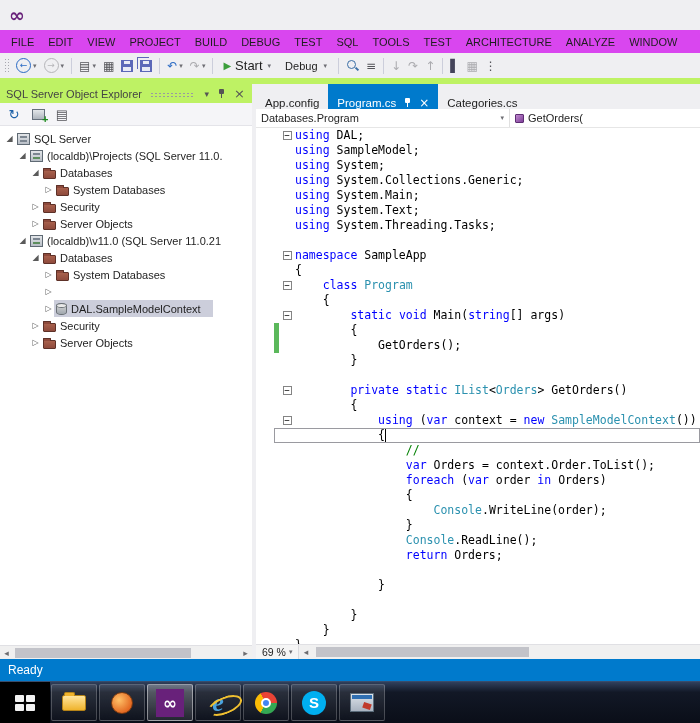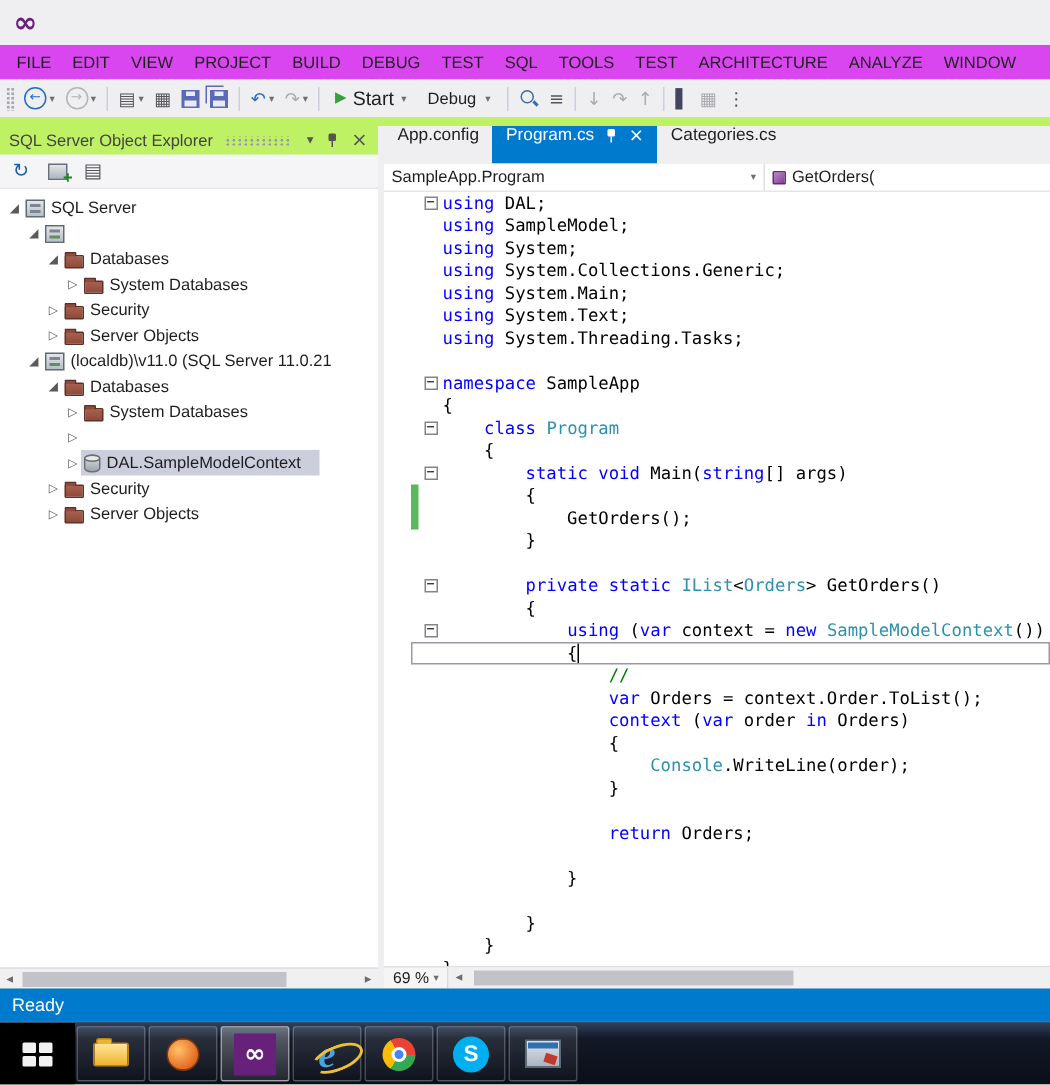--- a/index.html
+++ b/index.html
@@ -73,21 +73,21 @@
   
   .hscroll{height:14px;display:flex;align-items:center;background:#F0F0F0;border-top:1px solid #E0E0E4}
   .sarrow{font-size:9px;color:#6D6D70;width:13px;text-align:center;flex:none}
   .strack{flex:1;height:14px;position:relative}
   .sthumb{position:absolute;top:2px;bottom:2px;left:2px;width:78%;background:#C2C3C9}
   .sthumb.ed{width:55%;left:1%}
 
   
   .editor{flex:1;min-width:0;display:flex;flex-direction:column}
   .tabstrip{height:25px;display:flex;align-items:stretch;background:#EFEFF2;font-size:11.5px}
-  .tab{display:flex;align-items:flex-start;gap:6px;padding:0 9px;cursor:default;color:#1E1E1E}
+  .tab{display:flex;align-items:flex-end;gap:6px;padding:0 9px;cursor:default;color:#1E1E1E}
   .tab.active{background:#007ACC;color:#FFFFFF}
   .tab.active .pin::before,.tab.active .pin::after{background:#FFFFFF}
   .tabx{font-size:12px;line-height:1}
   .navbar{height:19px;display:flex;background:#FFFFFF;border-bottom:1px solid #E6E6E6;font-size:11px}
   .nav-left{flex:1.35;display:flex;align-items:center;padding:0 5px;border-right:1px solid #E0E0E0;min-width:0}
   .nav-left > span:first-child{flex:1;overflow:hidden;white-space:nowrap}
   .nav-right{flex:1;display:flex;align-items:center;gap:4px;padding:0 5px;min-width:0;overflow:hidden;white-space:nowrap}
   .nav-dd{font-size:7px;color:#6E6E73}
   .method-ico{width:9px;height:9px;flex:none;background:linear-gradient(135deg,#C089CF,#7E3F98);border:1px solid #5E2D73;border-radius:1px}
   .code-area{flex:1;min-height:0;background:#FFFFFF;padding-left:18px;overflow:hidden;cursor:text}
@@ -249,20 +249,21 @@
             <span class="tarrow glyph">◢</span>
             <span class="tsel">
               <span class="ticon i-server"></span>
               <span class="tlabel">SQL Server</span>
             </span>
           </div>
           <div class="trow" style="padding-left: 17px;">
             <span class="tarrow glyph">◢</span>
             <span class="tsel">
               <span class="ticon i-instance"></span>
+              <span class="tlabel">(localdb)\Projects (SQL Server 11.0.</span>
             </span>
           </div>
           <div class="trow" style="padding-left: 30px;">
             <span class="tarrow glyph">◢</span>
             <span class="tsel">
               <span class="ticon i-folder"></span>
               <span class="tlabel">Databases</span>
             </span>
           </div>
           <div class="trow" style="padding-left: 43px;">
@@ -352,21 +353,21 @@
             <span class="tab-label">Program.cs</span>
             <span class="pin"></span>
             <span class="tabx glyph">×</span>
           </div>
           <div class="tab">
             <span class="tab-label">Categories.cs</span>
           </div>
         </div>
       <div class="navbar">
         <div class="nav-left">
-          <span>SampleApp.Program</span>
+          <span>Databases.Program</span>
           <span class="nav-dd glyph">▾</span>
         </div>
         <div class="nav-right">
           <span class="method-ico"></span>
           <span>GetOrders(</span>
         </div>
       </div>
       <div class="code-area" id="code">
           <div class="code-line"><span class="chg"></span><span class="foldcol"><span class="foldbox">−</span></span><span class="ctext"><span class="tok-k">using</span><span class="tok-p"> DAL;</span></span></div>
           <div class="code-line"><span class="chg"></span><span class="foldcol"></span><span class="ctext"><span class="tok-k">using</span><span class="tok-p"> SampleModel;</span></span></div>
@@ -384,25 +385,25 @@
           <div class="code-line"><span class="chg on"></span><span class="foldcol"></span><span class="ctext"><span class="tok-p">        {</span></span></div>
           <div class="code-line"><span class="chg on"></span><span class="foldcol"></span><span class="ctext"><span class="tok-p">            GetOrders();</span></span></div>
           <div class="code-line"><span class="chg"></span><span class="foldcol"></span><span class="ctext"><span class="tok-p">        }</span></span></div>
           <div class="code-line"><span class="chg"></span><span class="foldcol"></span><span class="ctext"></span></div>
           <div class="code-line"><span class="chg"></span><span class="foldcol"><span class="foldbox">−</span></span><span class="ctext"><span class="tok-p">        </span><span class="tok-k">private</span><span class="tok-p"> </span><span class="tok-k">static</span><span class="tok-p"> </span><span class="tok-t">IList</span><span class="tok-p">&lt;</span><span class="tok-t">Orders</span><span class="tok-p">&gt; GetOrders()</span></span></div>
           <div class="code-line"><span class="chg"></span><span class="foldcol"></span><span class="ctext"><span class="tok-p">        {</span></span></div>
           <div class="code-line"><span class="chg"></span><span class="foldcol"><span class="foldbox">−</span></span><span class="ctext"><span class="tok-p">            </span><span class="tok-k">using</span><span class="tok-p"> (</span><span class="tok-k">var</span><span class="tok-p"> context = </span><span class="tok-k">new</span><span class="tok-p"> </span><span class="tok-t">SampleModelContext</span><span class="tok-p">())</span></span></div>
           <div class="code-line current"><span class="chg"></span><span class="foldcol"></span><span class="ctext"><span class="tok-p">            {</span><span class="caret"></span></span></div>
           <div class="code-line"><span class="chg"></span><span class="foldcol"></span><span class="ctext"><span class="tok-p">                </span><span class="tok-c">//</span></span></div>
           <div class="code-line"><span class="chg"></span><span class="foldcol"></span><span class="ctext"><span class="tok-p">                </span><span class="tok-k">var</span><span class="tok-p"> Orders = context.Order.ToList();</span></span></div>
-          <div class="code-line"><span class="chg"></span><span class="foldcol"></span><span class="ctext"><span class="tok-p">                </span><span class="tok-k">context</span><span class="tok-p"> (</span><span class="tok-k">var</span><span class="tok-p"> order </span><span class="tok-k">in</span><span class="tok-p"> Orders)</span></span></div>
+          <div class="code-line"><span class="chg"></span><span class="foldcol"></span><span class="ctext"><span class="tok-p">                </span><span class="tok-k">foreach</span><span class="tok-p"> (</span><span class="tok-k">var</span><span class="tok-p"> order </span><span class="tok-k">in</span><span class="tok-p"> Orders)</span></span></div>
           <div class="code-line"><span class="chg"></span><span class="foldcol"></span><span class="ctext"><span class="tok-p">                {</span></span></div>
           <div class="code-line"><span class="chg"></span><span class="foldcol"></span><span class="ctext"><span class="tok-p">                    </span><span class="tok-t">Console</span><span class="tok-p">.WriteLine(order);</span></span></div>
           <div class="code-line"><span class="chg"></span><span class="foldcol"></span><span class="ctext"><span class="tok-p">                }</span></span></div>
-          <div class="code-line"><span class="chg"></span><span class="foldcol"></span></div>
+          <div class="code-line"><span class="chg"></span><span class="foldcol"></span><span class="ctext"><span class="tok-p">                </span><span class="tok-t">Console</span><span class="tok-p">.ReadLine();</span></span></div>
           <div class="code-line"><span class="chg"></span><span class="foldcol"></span><span class="ctext"><span class="tok-p">                </span><span class="tok-k">return</span><span class="tok-p"> Orders;</span></span></div>
           <div class="code-line"><span class="chg"></span><span class="foldcol"></span><span class="ctext"></span></div>
           <div class="code-line"><span class="chg"></span><span class="foldcol"></span><span class="ctext"><span class="tok-p">            }</span></span></div>
           <div class="code-line"><span class="chg"></span><span class="foldcol"></span><span class="ctext"></span></div>
           <div class="code-line"><span class="chg"></span><span class="foldcol"></span><span class="ctext"><span class="tok-p">        }</span></span></div>
           <div class="code-line"><span class="chg"></span><span class="foldcol"></span><span class="ctext"><span class="tok-p">    }</span></span></div>
           <div class="code-line"><span class="chg"></span><span class="foldcol"></span><span class="ctext"><span class="tok-p">}</span></span></div>
         </div>
       <div class="editor-bottom">
         <div class="zoom">

